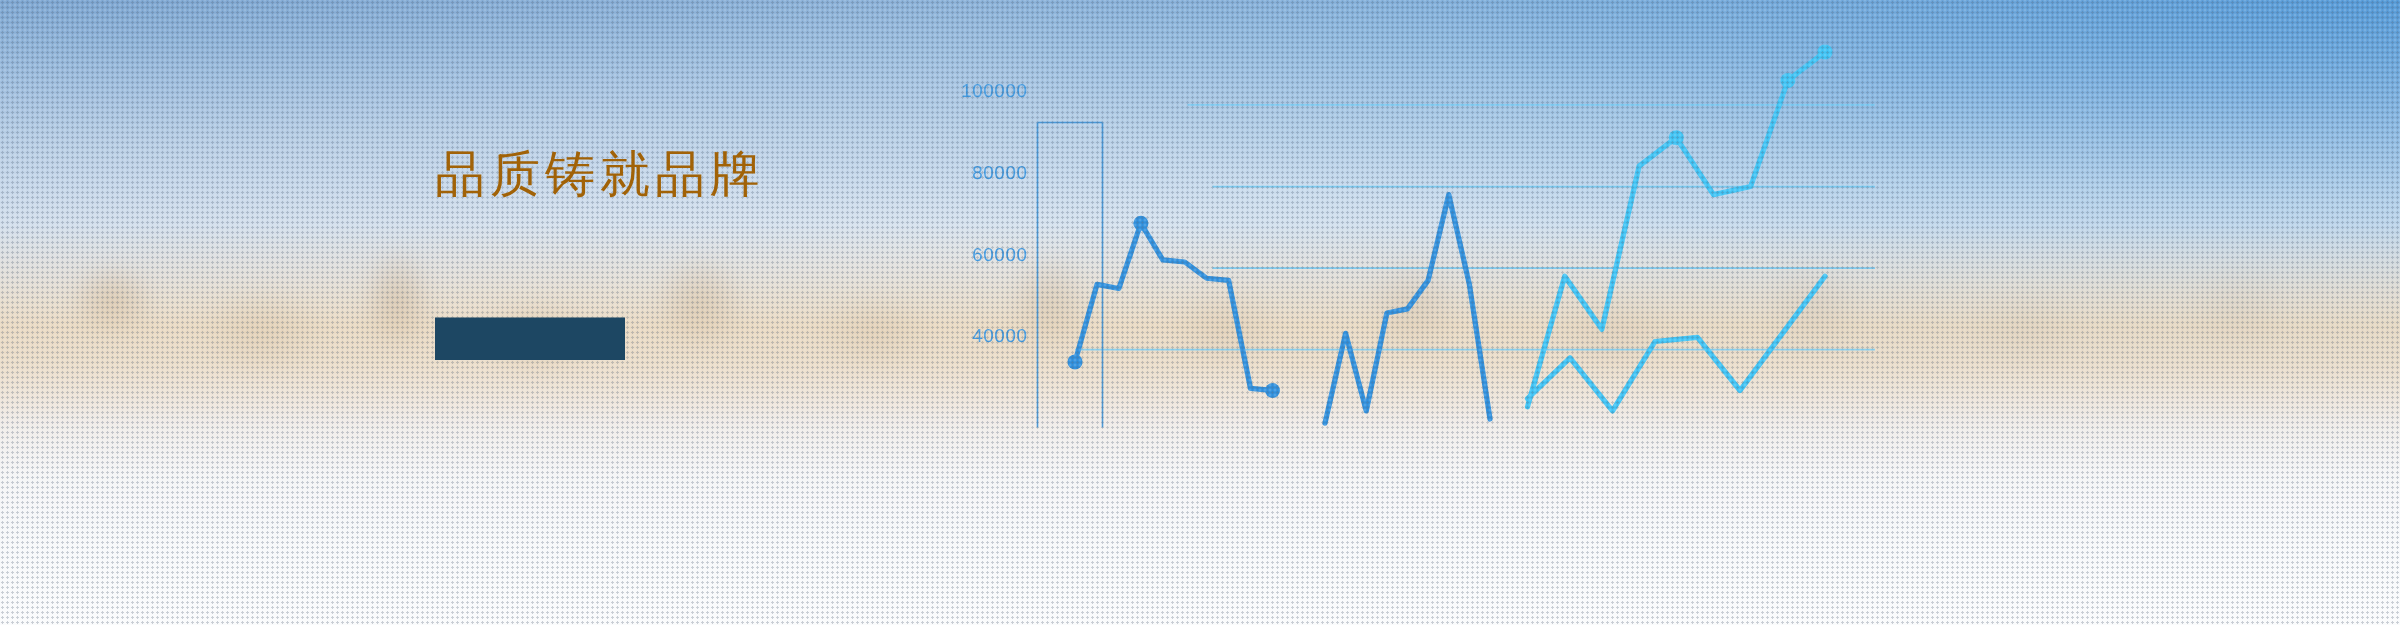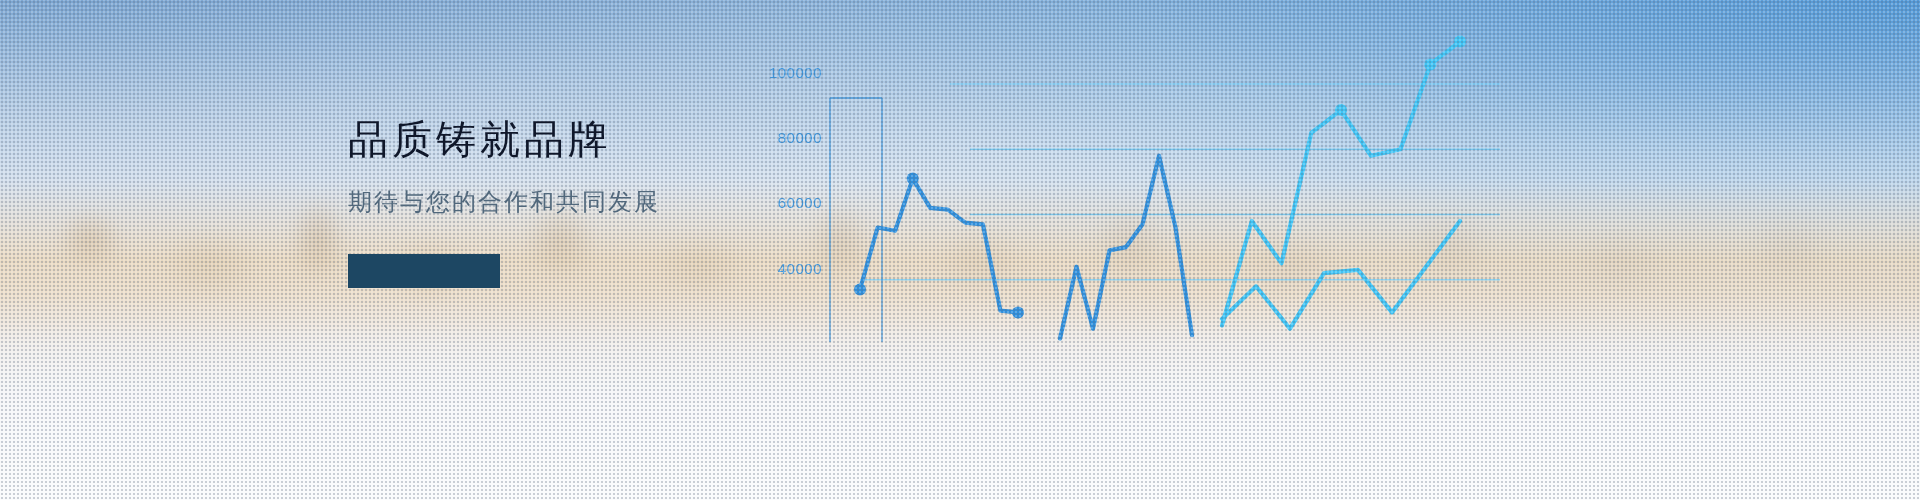--- a/index.html
+++ b/index.html
@@ -104,21 +104,21 @@
       radial-gradient(rgba(255,255,255,.22) 0.8px, rgba(0,0,0,0) 1px);
     background-size:4px 4px;
     background-position:2px 2px;
     pointer-events:none;
   }
 
   
   .copy{position:absolute;left:348px;top:118px;width:420px;}
   .headline{
     font-size:40px;line-height:1.1;letter-spacing:4px;
-    color:#0f172a;font-weight:400;margin:0 0 26px 0;white-space:nowrap;font-family:Liberation Serif, serif;
+    color:#a16207;font-weight:400;margin:0 0 26px 0;white-space:nowrap;
   }
   .subhead{
     font-size:24px;line-height:1.2;letter-spacing:2px;
     color:#51687c;font-weight:300;margin:0 0 8px 0;white-space:nowrap;
   }
   .tagline{
     font-size:11px;line-height:1.3;letter-spacing:.3px;
     color:#7d8a95;font-weight:400;margin:0;white-space:nowrap;
   }
   .cta{
@@ -185,20 +185,19 @@
           <text x="62" y="57.94736842105266" text-anchor="end" class="ytick">100000</text>
         </g>
     </svg>
   </div>
 
   <div class="halftone"></div>
   <div class="halftone-2"></div>
 
   <div class="copy">
     <h1 class="headline">品质铸就品牌</h1>
-    <p class="subhead">期待与您的合作和共同发展</p>
   </div>
 
   <button class="cta">
     <span class="cta-label"></span>
   </button>
 
 </div>
 
 </body></html>

